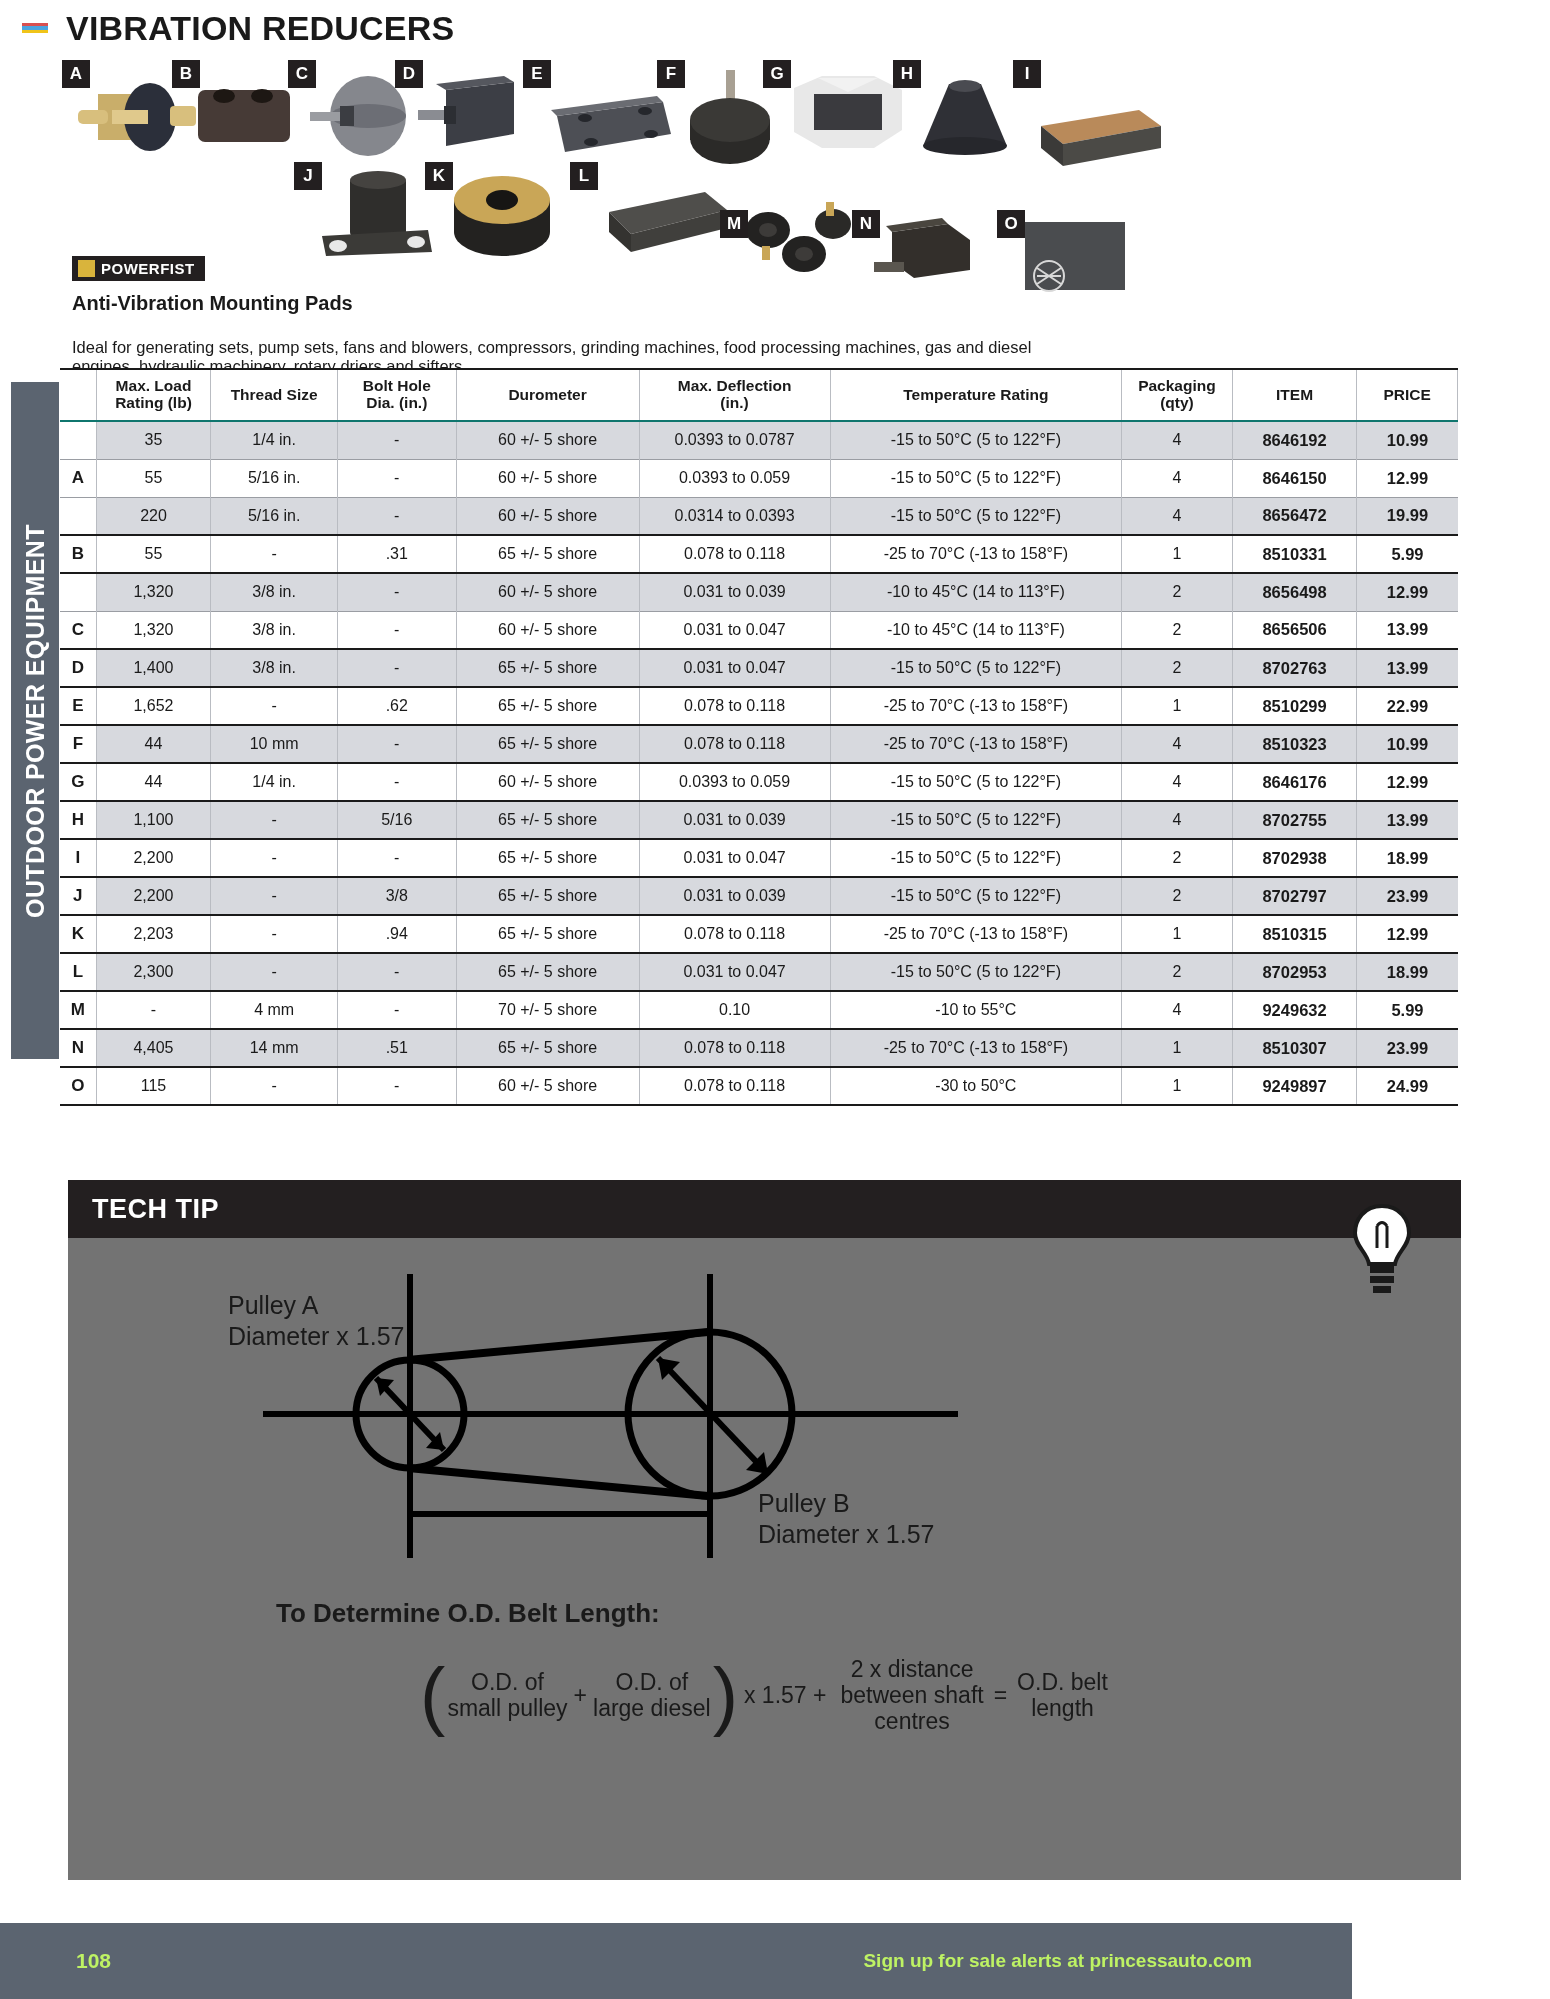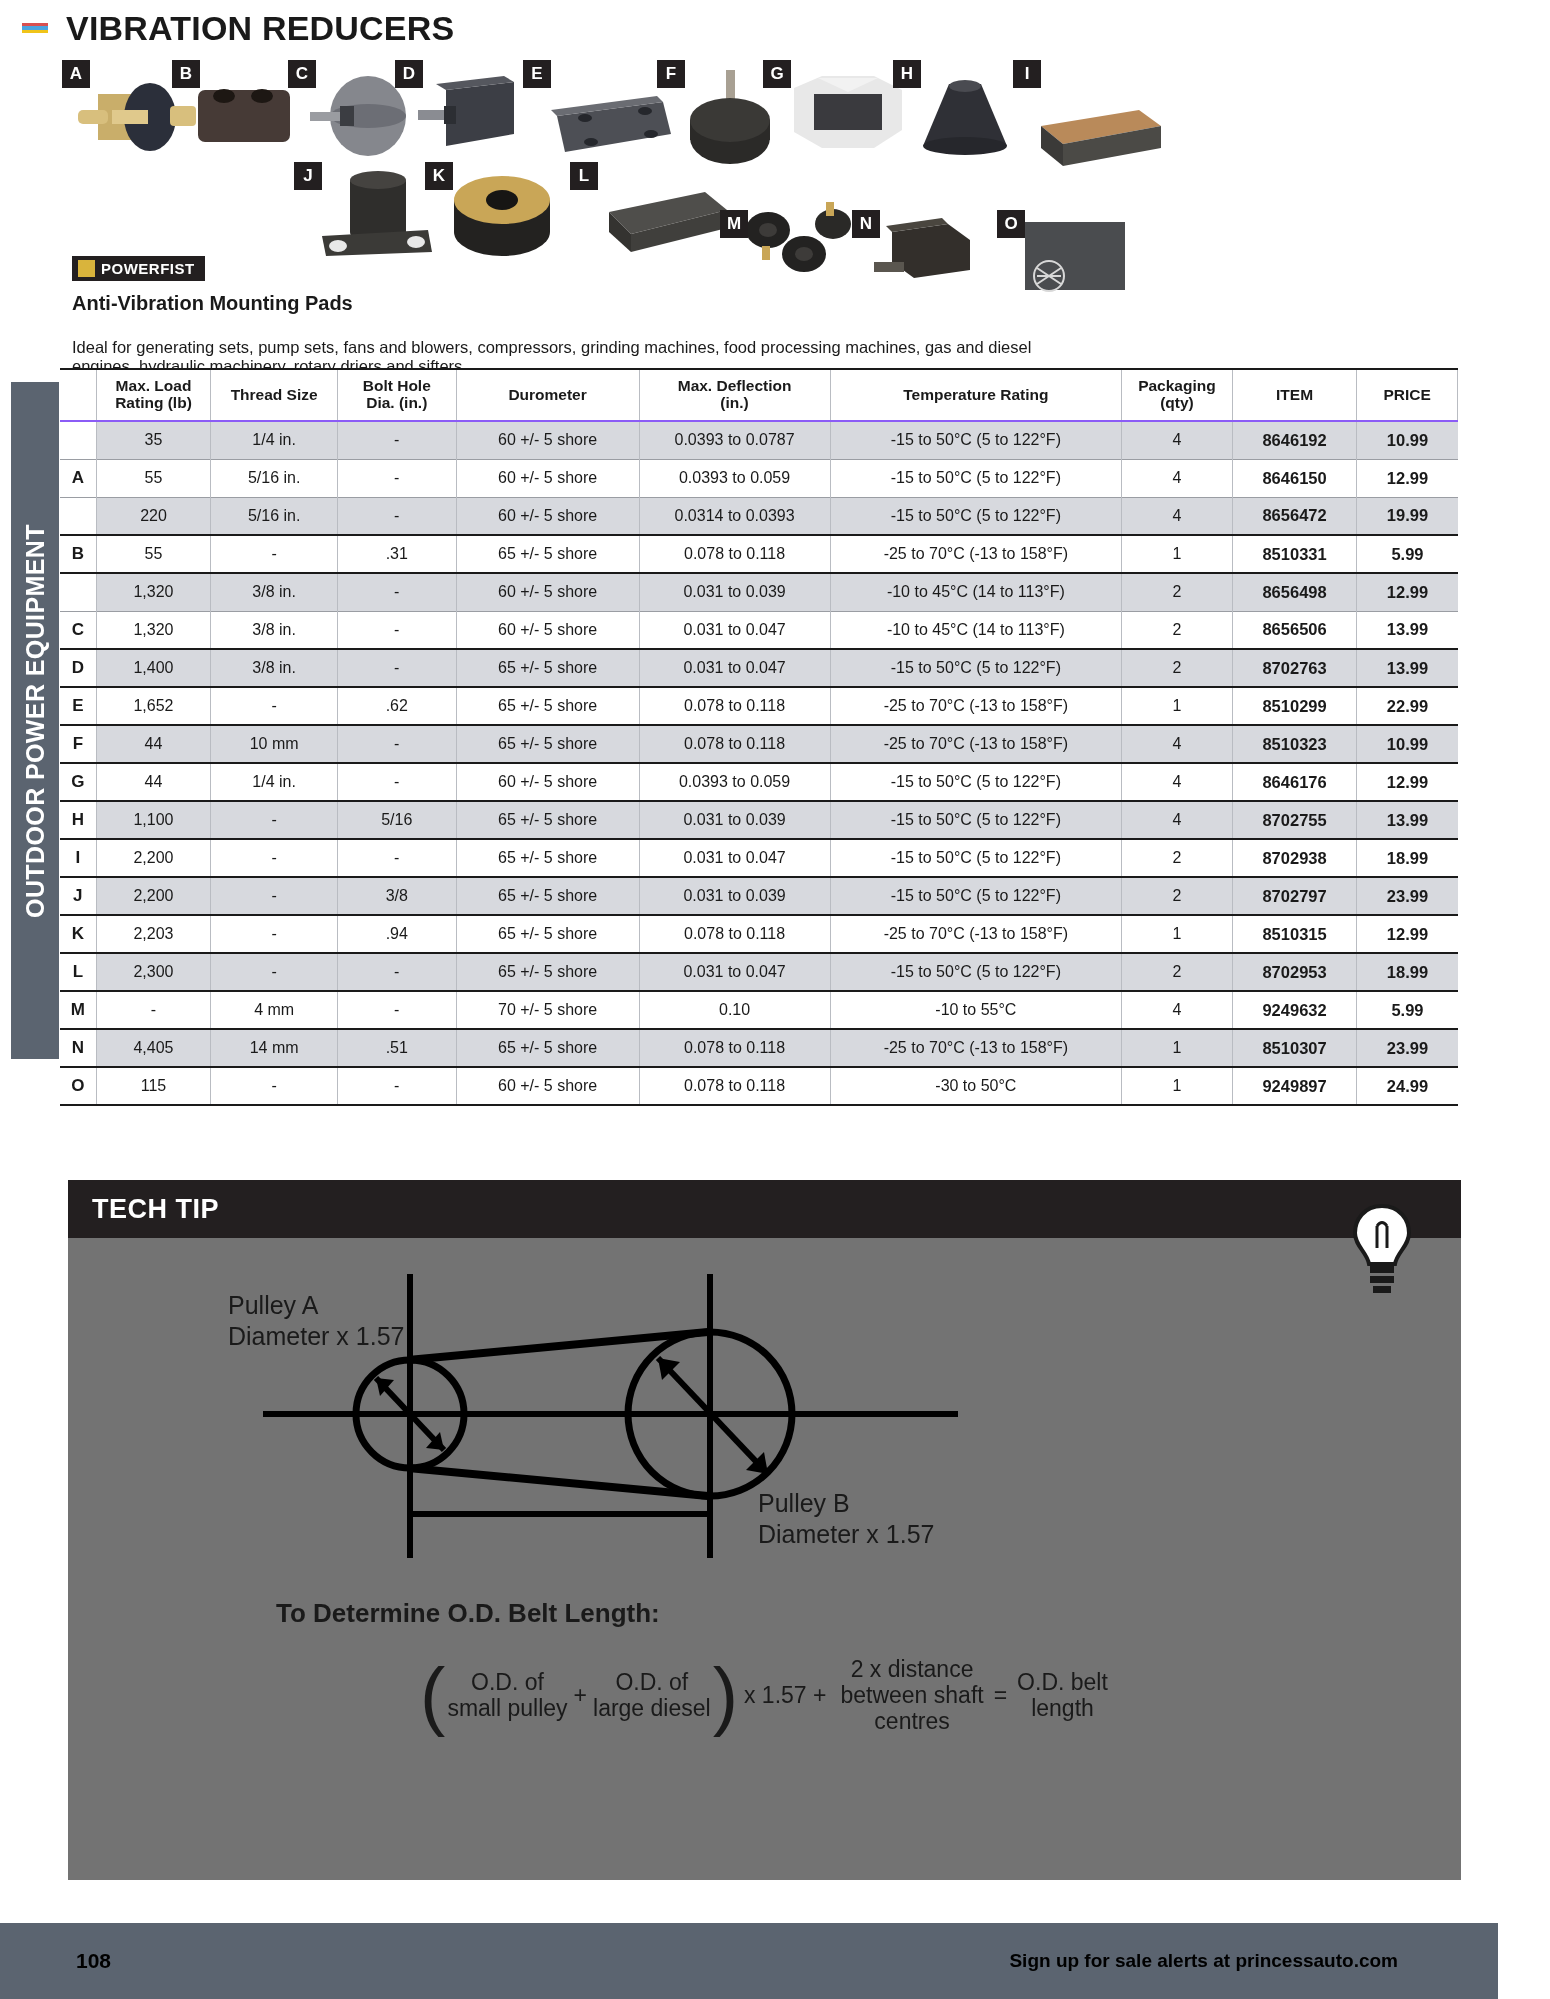--- a/index.html
+++ b/index.html
@@ -71,21 +71,21 @@
     position: absolute; left: 60px; top: 368px; width: 1398px;
     border-collapse: collapse; font-size: 16px;
   }
   .tbl th, .tbl td {
     border-left: 1px solid #b9bcc2;
     border-right: 1px solid #b9bcc2;
     padding: 0; text-align: center; vertical-align: middle;
   }
   .tbl thead th {
     font-size: 15.5px; font-weight: bold; line-height: 1.1;
-    padding: 7px 2px 9px; border-bottom: 2px solid #8b5cf6;
+    padding: 7px 2px 9px; border-bottom: 2px solid #0f766e;
     border-top: 2px solid #1a1a1a; background: #ffffff;
   }
   .tbl thead th.noline { border-left: none; border-right: none; }
   .tbl tbody td { height: 38px; }
   tr.shade td { background: #d7d9de; }
   tr.plain td { background: #ffffff; }
   td.grp {
     font-weight: bold; font-size: 17px; width: 36px;
     border-left: none; background: #ffffff !important;
   }
@@ -133,22 +133,22 @@
   }
   .paren { font-size: 76px; font-weight: 200; line-height: .82; margin: 0 2px; }
   .stack { display: inline-block; text-align: center; line-height: 1.14; }
   .footnote {
     position: absolute; left: 0; width: 1390px; text-align: center;
     font-size: 23px; color: #1a1a1a;
   }
 
   
   .footer {
-    position: absolute; left: 0; bottom: 0; width: 1498px; height: 76px;
-    background: #5b6470; color: #000000;
+    position: absolute; left: 0; bottom: 0; width: 1352px; height: 76px;
+    background: #5b6470; color: #bef264;
     display: flex; align-items: center; text-align: right;
   }
   .footer .pg { margin-left: 76px; font-size: 21px; font-weight: bold; }
   .footer .note {
     margin-left: auto; margin-right: 100px; font-size: 19px; font-weight: bold;
   }
 </style>
 </head>
 <body>
 

